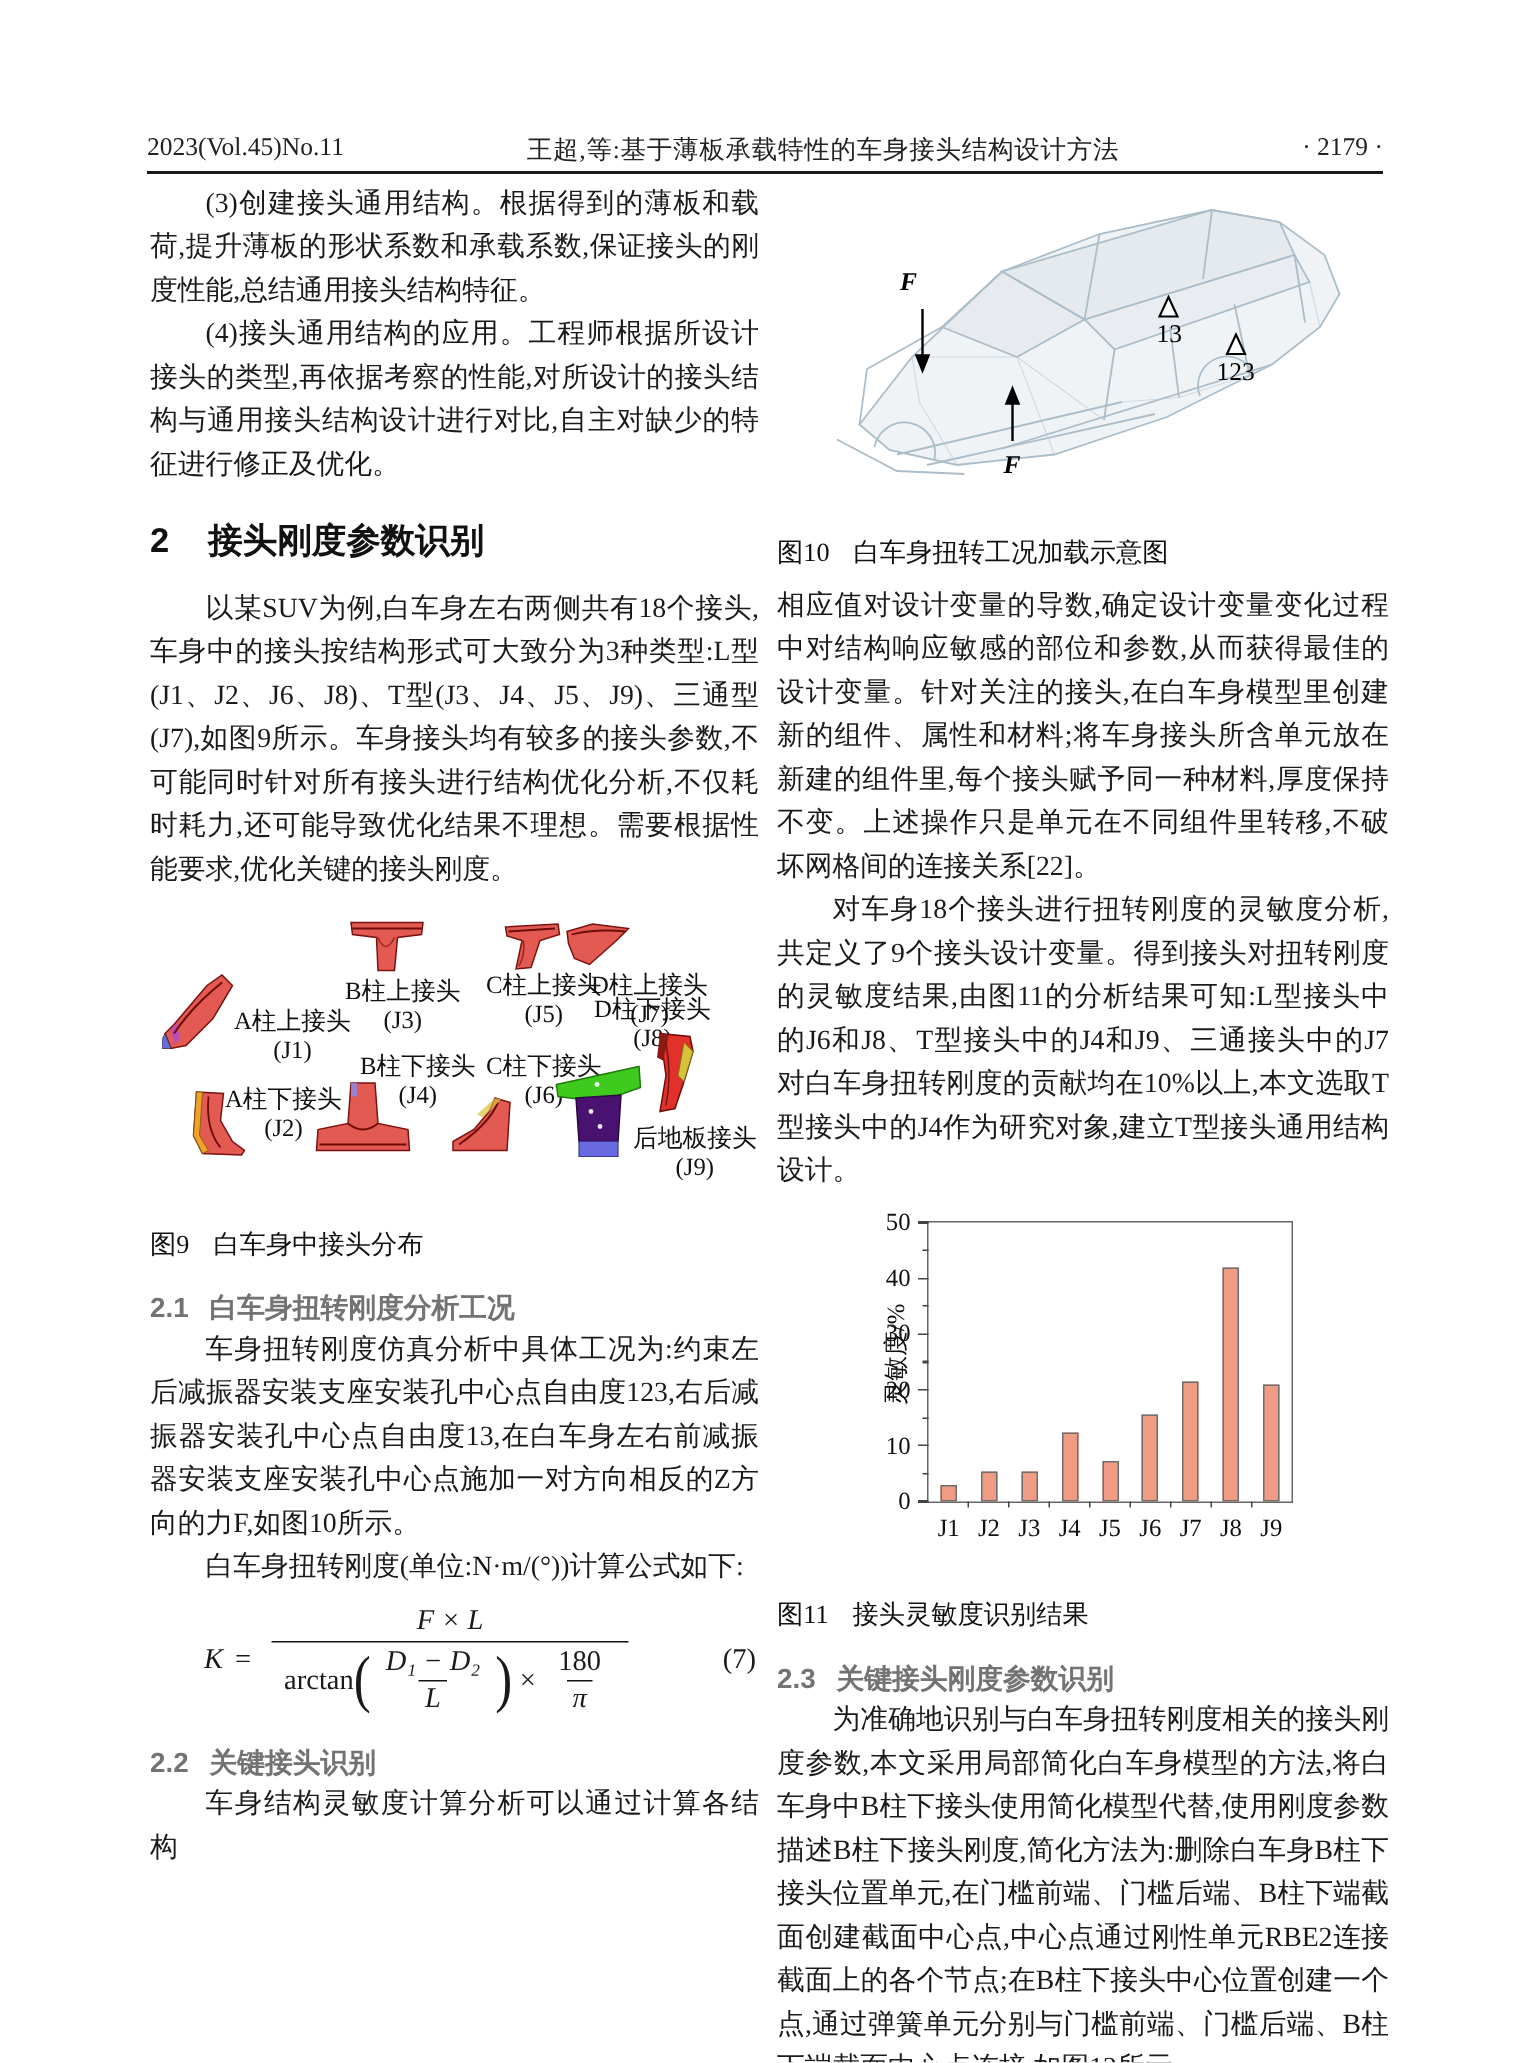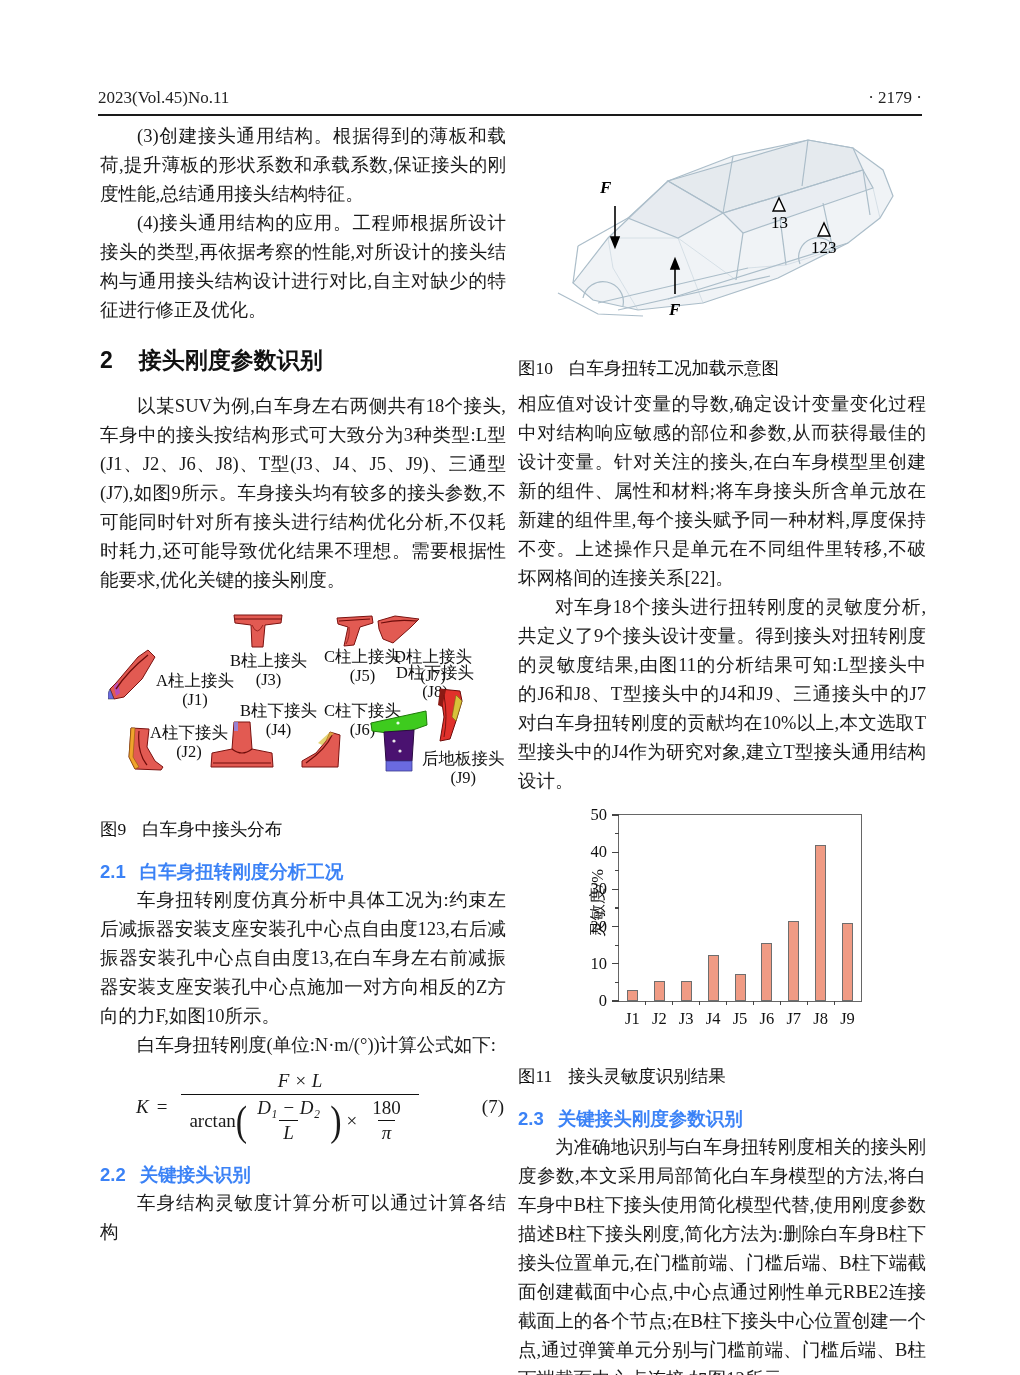--- a/index.html
+++ b/index.html
@@ -17,21 +17,21 @@
   .col-left{left:100px;top:122px;}
   .col-right{left:518px;top:118px;width:408px;}
 
   p.body{margin:0;font-size:18.5px;line-height:29px;text-align:justify;text-justify:inter-ideograph;}
   p.indent{text-indent:2em;}
 
   h2.sec{margin:20px 0 16px 0;font-family:"Liberation Sans","DejaVu Sans",sans-serif;
          font-size:23px;font-weight:bold;color:#111;}
   h2.sec .num{margin-right:26px;}
   h3.sub{margin:18px 0 2px 0;font-family:"Liberation Sans","DejaVu Sans",sans-serif;
-         font-size:18.5px;font-weight:bold;color:#3b82f6;}
+         font-size:18.5px;font-weight:bold;color:#737373;}
   h3.sub .num{margin-right:14px;}
 
   .caption{font-size:17.5px;margin:6px 0 10px 0;color:#111;}
   .caption .figno{margin-right:16px;}
 
   
   .fig9{position:relative;width:406px;height:208px;margin-top:8px;}
   .joint{position:absolute;}
   .jlabel{position:absolute;font-size:16.5px;line-height:19px;text-align:center;color:#111;white-space:nowrap;}
   .jlabel span{display:block;}
@@ -66,20 +66,21 @@
 
   svg{display:block;}
 </style>
 </head>
 <body>
 
 <div id="page">
 
   <div class="hdr">
     <span>2023(Vol.45)No.11</span>
+    <span class="hdr-center">王超,等:基于薄板承载特性的车身接头结构设计方法</span>
     <span>· 2179 ·</span>
   </div>
   <div class="hdr-rule"></div>
 
   <div class="col col-left">
     <p class="body indent">(3)创建接头通用结构。根据得到的薄板和载荷,提升薄板的形状系数和承载系数,保证接头的刚度性能,总结通用接头结构特征。</p>
     <p class="body indent">(4)接头通用结构的应用。工程师根据所设计接头的类型,再依据考察的性能,对所设计的接头结构与通用接头结构设计进行对比,自主对缺少的特征进行修正及优化。</p>
 
     <h2 class="sec">
       <span class="num">2</span><span>接头刚度参数识别</span>

